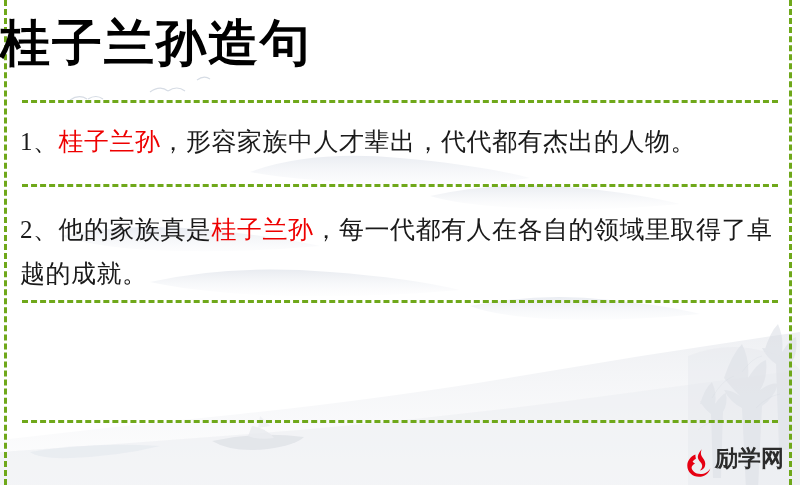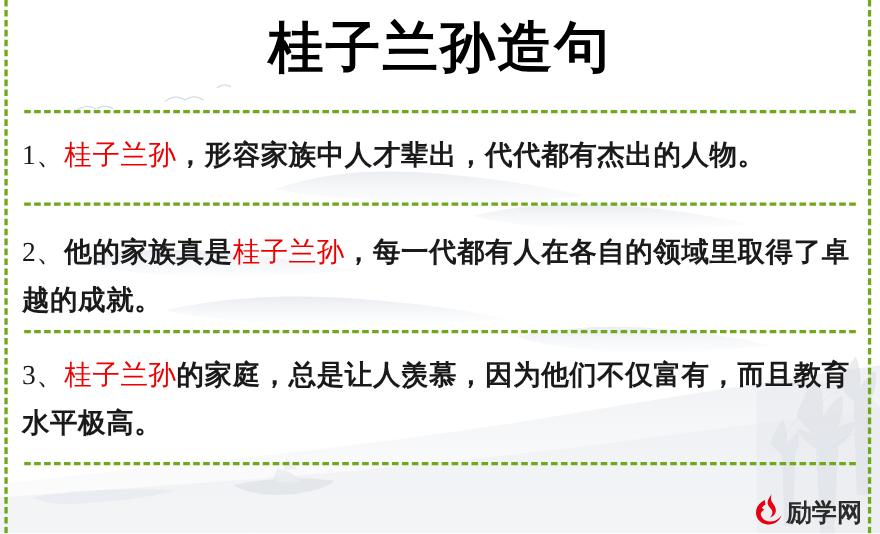--- a/index.html
+++ b/index.html
@@ -41,21 +41,20 @@
   }
   .frame-edge.left  { left: 4px; }
   .frame-edge.right { left: 789px; }
 
   
   .title-wrap {
     position: absolute;
     top: 14px;
     left: 0;
     width: 800px;
-    text-align: center;
     z-index: 6;
   }
   .title {
     display: inline-block;
     font-family: "DejaVu Serif", "Liberation Serif", serif;
     font-weight: 700;
     font-size: 50px;
     line-height: 1.15;
     color: #000000;
     letter-spacing: 2px;
@@ -81,29 +80,29 @@
     font-size: 25px;
     line-height: 44px;
     color: #1a1a1a;
     letter-spacing: 0.5px;
   }
   .item .num { color: #1a1a1a; }
   .item .kw {
     color: #ee0000;
     font-weight: 400;
   }
-  .item .rest { color: #1a1a1a; font-weight: bold; }
+  .item .rest { color: #1a1a1a; }
 
   
   .logo {
     position: absolute;
     right: 16px;
     bottom: 6px;
     display: flex;
-    align-items: flex-end;
+    align-items: flex-start;
     gap: 0;
     z-index: 7;
   }
   .logo-mark { width: 32px; height: 32px; display: block; }
   .logo-text {
     font-family: "DejaVu Sans", "Liberation Sans", sans-serif;
     font-weight: 700;
     font-size: 23px;
     color: #2b2b2b;
     letter-spacing: 0px;
@@ -184,23 +183,20 @@
   <div class="sep" style="top:420px;"></div>
 
   <div class="item" style="top:120px;">
     <span class="num">1、</span><span class="rest"></span><span class="kw">桂子兰孙</span><span class="rest">，形容家族中人才辈出，代代都有杰出的人物。</span>
   </div>
 
   <div class="item" style="top:208px;">
     <span class="num">2、</span><span class="rest">他的家族真是</span><span class="kw">桂子兰孙</span><span class="rest">，每一代都有人在各自的领域里取得了卓越的成就。</span>
   </div>
 
-  <div class="item" style="top:320px;">
-    <span class="num">3、</span><span class="rest"></span><span class="kw">桂子兰孙</span><span class="rest">的家庭，总是让人羡慕，因为他们不仅富有，而且教育水平极高。</span>
-  </div>
 
   <div class="logo">
     <svg class="logo-mark" viewBox="0 0 32 32" aria-hidden="true">
       <path d="M18.6 2.2 c-1.4 3.8 -0.6 6.4 1.1 8.6 c2.1 2.7 3.2 5.1 2.3 8.2 c-0.7 2.4 -2.7 4.1 -5.1 4.4 c2.4 -2.1 2.9 -4.6 1.6 -6.9 c-1.1 -1.9 -3.1 -3.2 -3.6 -5.6 c-0.4 -2.2 0.6 -4.6 3.7 -8.7 Z" fill="#e60012"></path>
       <path d="M12.4 7.6 c-4.8 1.9 -8.1 6.2 -8.1 11.2 c0 6.2 5.1 11 11.6 11 c5.6 0 10.3 -3.6 11.4 -8.4 c-1.9 3.4 -5.6 5.6 -9.8 5.6 c-5.2 0 -9.2 -3.5 -9.2 -8 c0 -3.1 1.8 -5.8 4.6 -7.3 c-0.4 -1.4 -0.5 -2.8 -0.5 -4.1 Z" fill="#e60012"></path>
       <path d="M9.4 14.4 c-2.2 1.4 -3.4 3.5 -3.4 5.8 c0 2.2 1.1 4.1 2.9 5.3 c-0.7 -1.3 -1 -2.6 -0.8 -4 c0.3 -2.2 1.7 -4 3.9 -5.1 c-1.2 -0.5 -2.1 -1.2 -2.6 -2 Z" fill="#e60012"></path>
     </svg>
     <span class="logo-text">励学网</span>
   </div>
 

